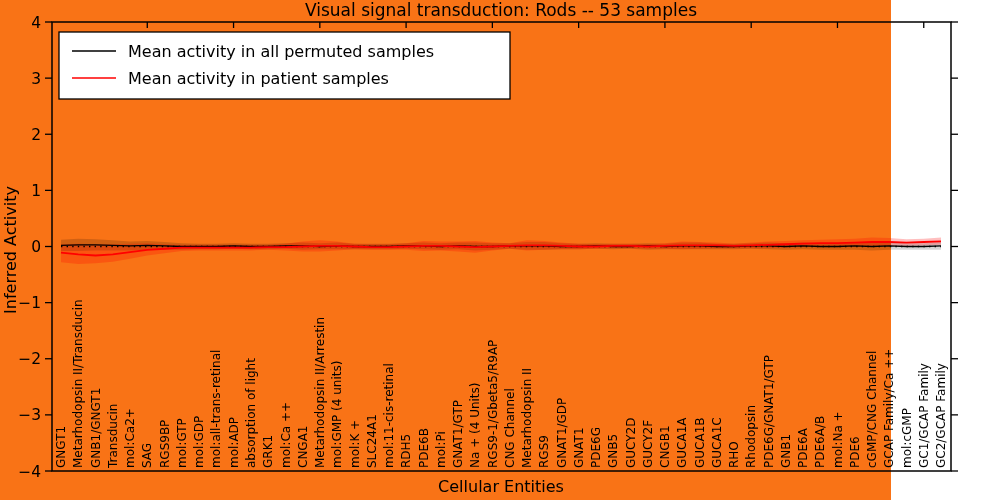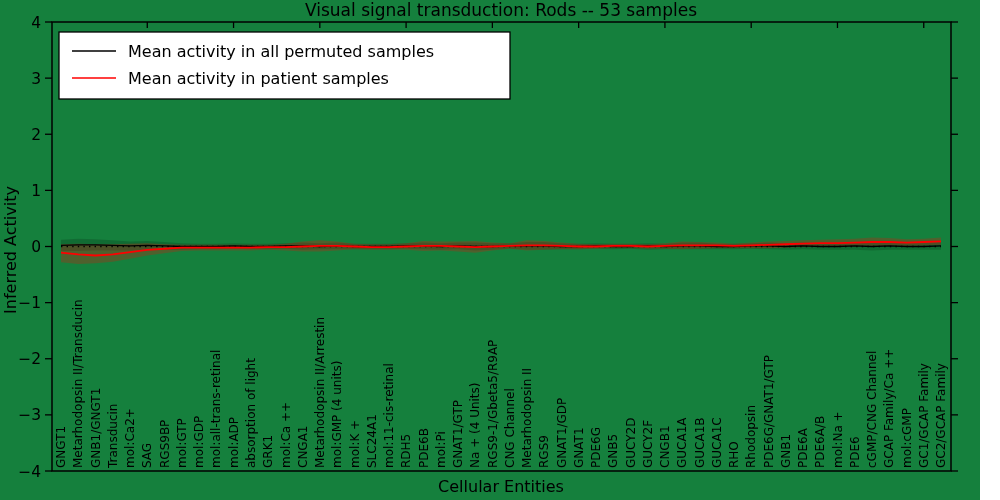--- a/index.html
+++ b/index.html
@@ -1,17 +1,17 @@
 <!DOCTYPE html>
 <html><head>
 <meta charset="utf-8">
 <style>
   html,body{margin:0;padding:0;background:#ffffff;}
   #figure{
-    position:relative;width:980px;height:500px;background:#15803d;
+    position:relative;width:891px;height:500px;background:#f97316;
     font-family:"DejaVu Sans","Liberation Sans",sans-serif;
     -webkit-font-smoothing:antialiased;
   }
   svg text{fill:#000000;}
   .title{font-size:17px;}
   .axis-label{font-size:16px;}
   .ytick-label{font-size:15.5px;}
   .xtick-label{font-size:12px;}
   .legend-label{font-size:16px;}
 </style>

